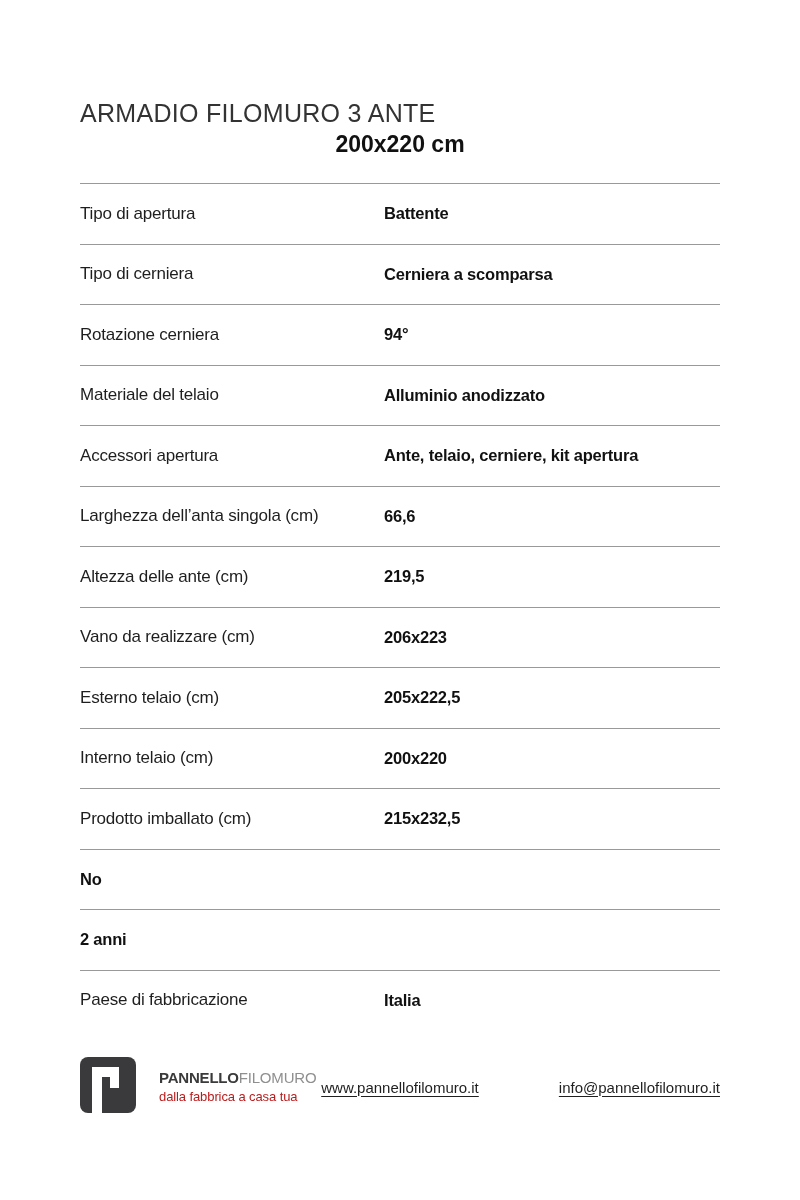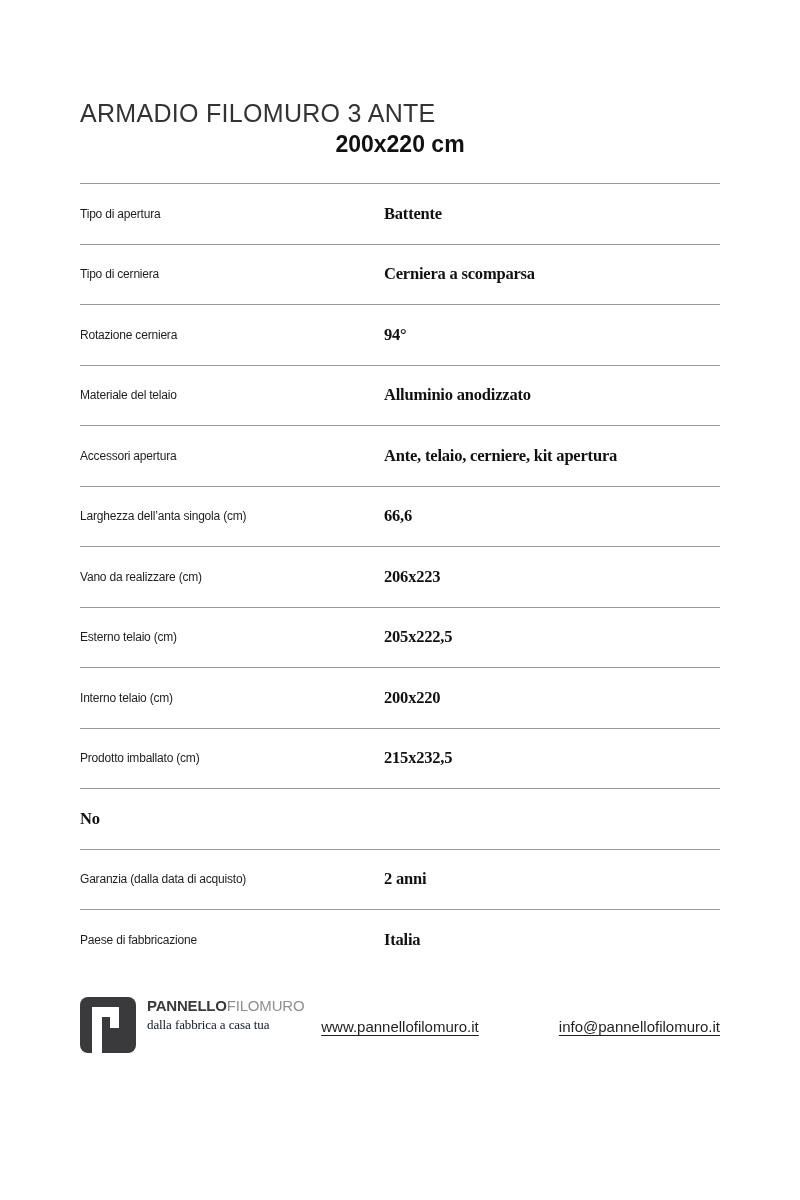--- a/index.html
+++ b/index.html
@@ -35,52 +35,51 @@
   
   .specs { margin-top: 24px; }
   .row {
     display: flex;
     align-items: center;
     height: 60.5px;
     border-top: 1px solid #999999;
   }
   .row .label {
     flex: 0 0 304px;
-    font-size: 12px;
+    font-size: 17px;
     letter-spacing: -0.2px;
     color: #1e1e1e;
   }
   .row .value {
     flex: 1 1 auto;
     font-size: 16.5px;
     font-weight: 700;
     letter-spacing: -0.2px;
     color: #111111;
     white-space: nowrap;
-    font-family: Liberation Serif, serif;
   }
   
   .footer {
     margin-top: 26px;
     height: 62px;
     position: relative;
     display: flex;
     align-items: center;
     justify-content: space-between;
   }
   .brand {
     display: flex;
-    align-items: flex-start;
-    gap: 11px;
+    align-items: center;
+    gap: 23px;
   }
   .brand-text { line-height: 1.15; }
   .brand-name { font-size: 15px; letter-spacing: -0.2px; white-space: nowrap; }
   .brand-name .bold { font-weight: 700; color: #3a3a3a; }
   .brand-name .light { font-weight: 400; color: #8f8f8f; }
-  .brand-tagline { font-size: 13px; color: #0f172a; letter-spacing: -0.1px; font-family: Liberation Serif, serif; }
+  .brand-tagline { font-size: 13px; color: #b91c1c; letter-spacing: -0.1px; }
   .flink {
     font-size: 15px;
     color: #1f1f1f;
     text-decoration: underline;
     text-underline-offset: 3px;
     white-space: nowrap;
   }
   .flink.center {
     position: absolute;
     left: 50%;
@@ -121,20 +120,24 @@
     <div class="row">
       <div class="label">Accessori apertura</div>
       <div class="value">Ante, telaio, cerniere, kit apertura</div>
     </div>
 
     <div class="row">
       <div class="label">Larghezza dell’anta singola (cm)</div>
       <div class="value">66,6</div>
     </div>
 
+    <div class="row">
+      <div class="label">Altezza delle ante (cm)</div>
+      <div class="value">219,5</div>
+    </div>
 
     <div class="row">
       <div class="label">Vano da realizzare (cm)</div>
       <div class="value">206x223</div>
     </div>
 
     <div class="row">
       <div class="label">Esterno telaio (cm)</div>
       <div class="value">205x222,5</div>
     </div>
@@ -148,21 +151,20 @@
     <div class="row">
       <div class="label">Prodotto imballato (cm)</div>
       <div class="value">215x232,5</div>
     </div>
 
     <div class="row">
       <div class="value">No</div>
     </div>
 
     <div class="row">
-      <div class="label">Garanzia (dalla data di acquisto)</div>
       <div class="value">2 anni</div>
     </div>
 
     <div class="row">
       <div class="label">Paese di fabbricazione</div>
       <div class="value">Italia</div>
     </div>
   </main>
 
   <footer class="footer">

